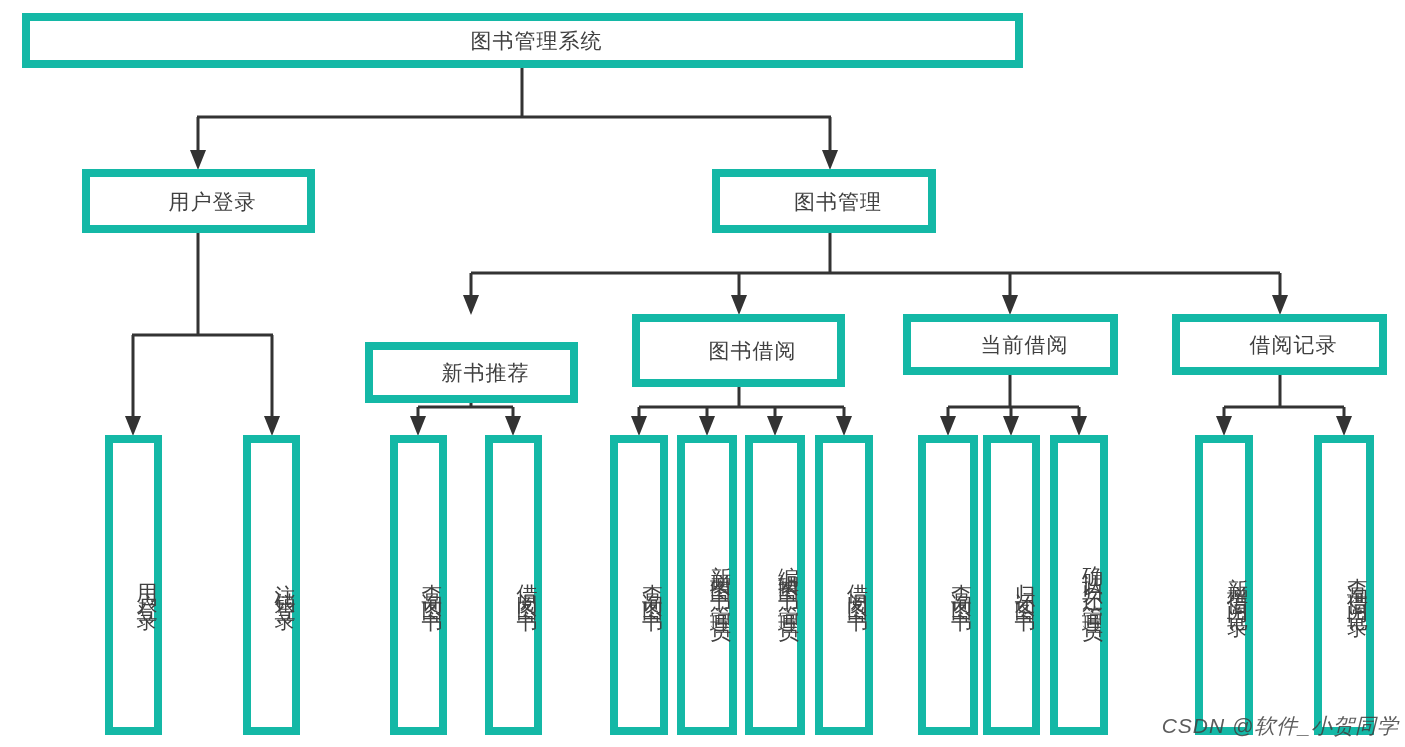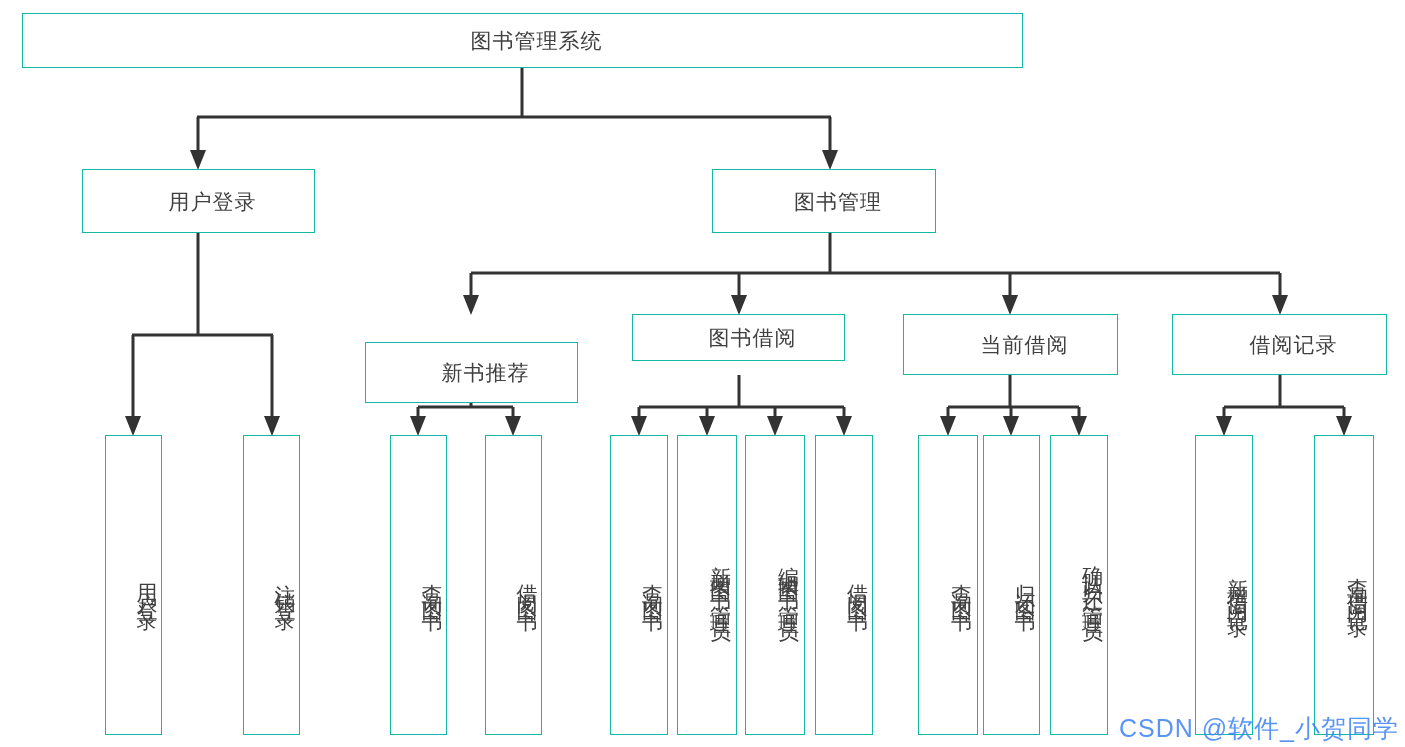--- a/index.html
+++ b/index.html
@@ -1,34 +1,34 @@
 <!DOCTYPE html>
 <html><head>
 <meta charset="utf-8">
 <style>
   html,body{margin:0;padding:0;background:#ffffff;}
   body{width:1405px;height:747px;position:relative;overflow:hidden;
        font-family:"Liberation Sans",sans-serif;}
   #canvas{position:absolute;left:0;top:0;width:1405px;height:747px;}
   svg.connectors{position:absolute;left:0;top:0;pointer-events:none;}
   .box{position:absolute;box-sizing:border-box;background:#ffffff;
-       border:1px solid #14b8a6;display:flex;align-items:center;justify-content:center;
+       border:8px solid #14b8a6;display:flex;align-items:center;justify-content:center;
        color:#404040;padding-left:28px;}
   .box.h span{font-size:21px;letter-spacing:1px;white-space:nowrap;line-height:1;}
   .box.v span{writing-mode:vertical-rl;text-orientation:mixed;font-size:21px;
        line-height:1;letter-spacing:8px;white-space:nowrap;}
   .box.v.short span{letter-spacing:9px;}
-  .watermark{position:absolute;right:6px;top:712px;font-size:25px;color:#3b82f6;
-       opacity:.85;white-space:nowrap;letter-spacing:1px;z-index:5;}
+  .watermark{position:absolute;right:6px;top:712px;font-size:21px;color:#404040;
+       opacity:.85;white-space:nowrap;letter-spacing:1px;z-index:5;font-style:italic;}
   
   #root{left:22px;top:13px;width:1001px;height:55px;}
   #l2-0{left:82px;top:169px;width:233px;height:64px;}
   #l2-1{left:712px;top:169px;width:224px;height:64px;}
   #l3-0{left:365px;top:314px;width:213px;height:61px;margin-top:28px;}
-  #l3-1{left:632px;top:314px;width:213px;height:47px;}
+  #l3-1{left:632px;top:314px;width:213px;height:73px;}
   #l3-2{left:903px;top:314px;width:215px;height:61px;}
   #l3-3{left:1172px;top:314px;width:215px;height:61px;}
   .leaf{top:435px;height:300px;}
   #lf-0{left:105px;width:57px;}  #lf-1{left:243px;width:57px;}
   #lf-2{left:390px;width:57px;}  #lf-3{left:485px;width:57px;}
   #lf-4{left:610px;width:58px;}  #lf-5{left:677px;width:60px;}
   #lf-6{left:745px;width:60px;}  #lf-7{left:815px;width:58px;}
   #lf-8{left:918px;width:60px;}  #lf-9{left:983px;width:57px;}
   #lf-10{left:1050px;width:58px;} #lf-11{left:1195px;width:58px;}
   #lf-12{left:1314px;width:60px;}

